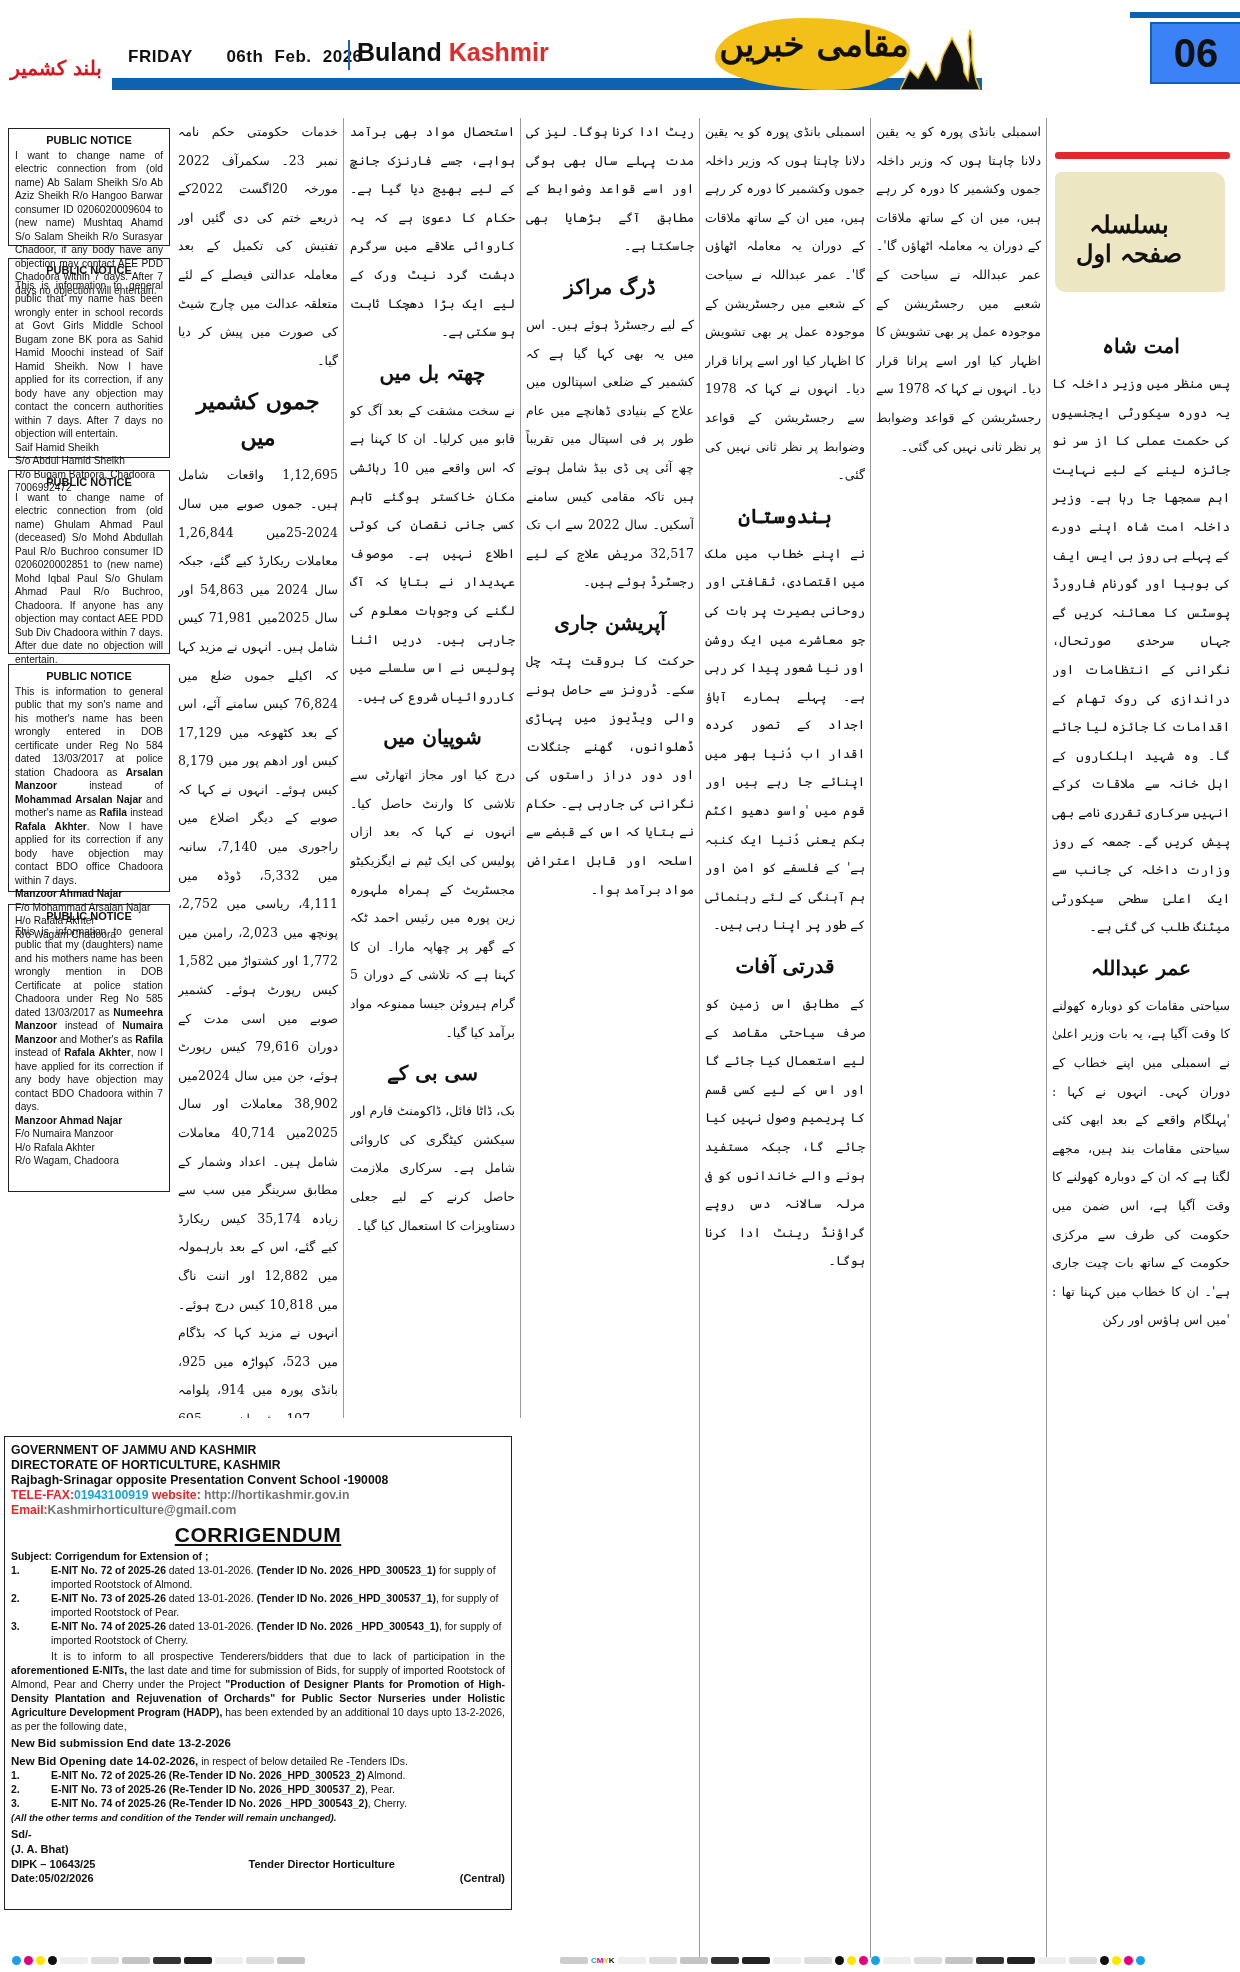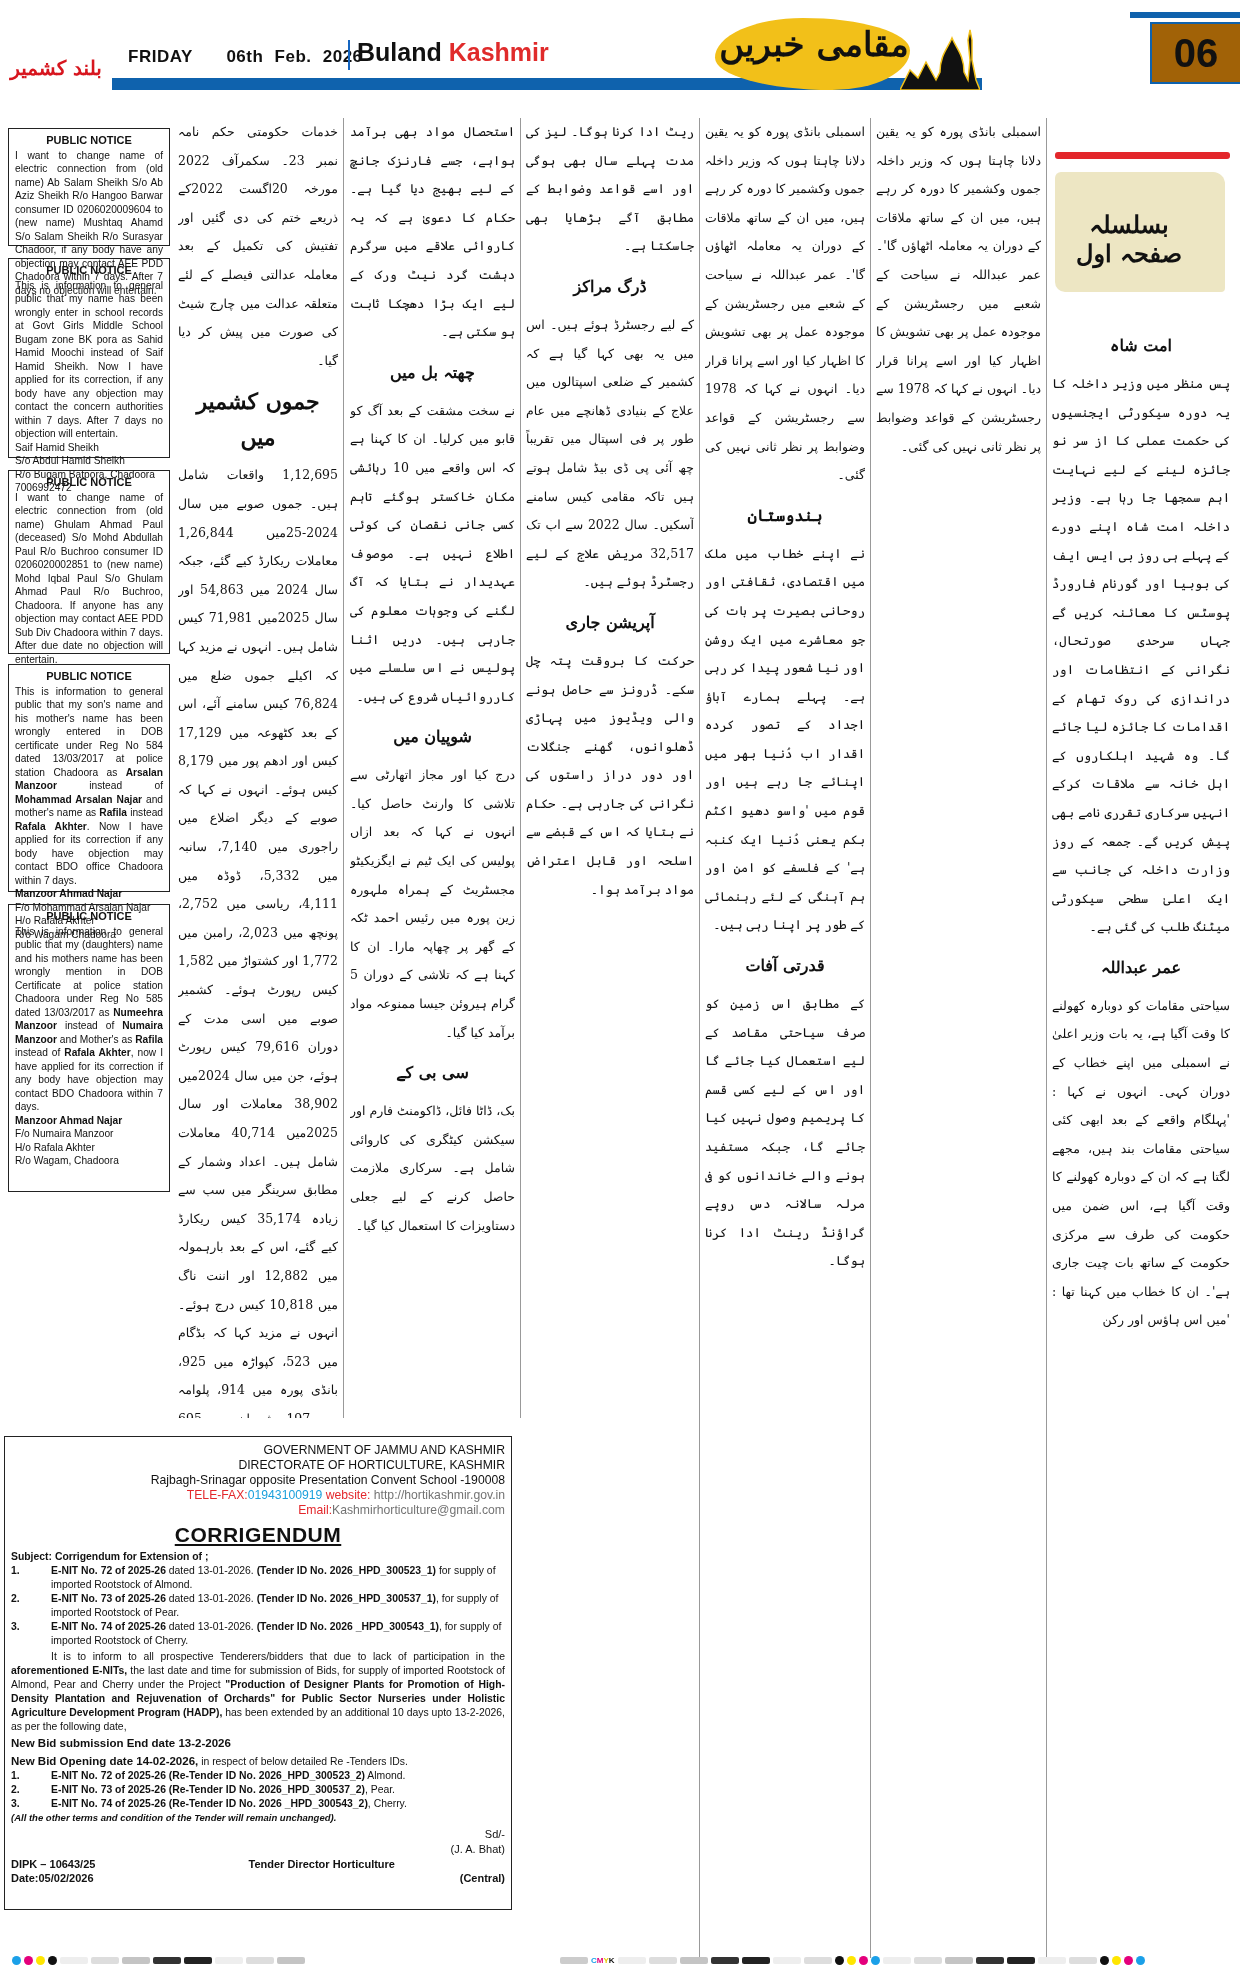--- a/index.html
+++ b/index.html
@@ -8,41 +8,41 @@
   .logo { position: absolute; left: 6px; top: 48px; width: 100px; height: 40px; color: #d7161f; font-family: "DejaVu Serif", serif; font-size: 20px; font-weight: bold; direction: rtl; text-align: center; line-height: 40px; }
   .date { position: absolute; left: 128px; top: 47px; font-family: "Liberation Sans", sans-serif; font-weight: bold; font-size: 17px; letter-spacing: 0.5px; word-spacing: 6px; }
   .brand-sep { position: absolute; left: 348px; top: 40px; width: 2px; height: 30px; background: #1565c0; }
   .brand { position: absolute; left: 357px; top: 38px; font-family: "Liberation Sans", sans-serif; font-weight: bold; font-size: 25px; }
   .brand .b2 { color: #e02b2b; }
   .blue-bar { position: absolute; left: 112px; top: 78px; width: 870px; height: 12px; background: #0f62ad; }
   .section-title-art { position: absolute; left: 705px; top: 10px; width: 250px; height: 80px; }
   .section-title-art .blob { position: absolute; left: 10px; top: 8px; width: 195px; height: 72px; background: #f2c019; border-radius: 45% 55% 40% 60% / 55% 45% 55% 45%; }
   .section-title-art .urdu { position: absolute; left: 14px; top: 14px; width: 190px; text-align: center; direction: rtl; font-family: "DejaVu Serif", serif; font-size: 34px; font-weight: bold; color: #111; }
   .skyline { position: absolute; left: 900px; top: 0; width: 80px; height: 90px; }
-  .page-no { position: absolute; left: 1150px; top: 22px; width: 90px; height: 62px; border: 2px solid #0f62ad; border-right: none; font-family: "Liberation Sans", sans-serif; font-weight: bold; font-size: 40px; line-height: 58px; text-align: center; background: #a16207; }
+  .page-no { position: absolute; left: 1150px; top: 22px; width: 90px; height: 62px; border: 2px solid #0f62ad; border-right: none; font-family: "Liberation Sans", sans-serif; font-weight: bold; font-size: 40px; line-height: 58px; text-align: center; background: #3b82f6; }
   .page-no-corner { position: absolute; left: 1130px; top: 12px; width: 110px; height: 6px; background: #0f62ad; }
 
   .notice { position: absolute; left: 8px; width: 162px; border: 1.5px solid #222; padding: 5px 6px 6px; font-family: "Liberation Sans", sans-serif; font-size: 10.2px; line-height: 13.5px; text-align: justify; }
   .notice h4 { text-align: center; font-size: 11px; margin-bottom: 1px; }
   .notice .sig { text-align: left; }
   .notice b { font-weight: bold; }
 
   .col { position: absolute; direction: rtl; text-align: justify; font-family: "DejaVu Serif", serif; font-size: 12.5px; line-height: 28.6px; color: #111; }
   .col p { margin-bottom: 0; }
-  .col h3 { text-align: center; font-size: 16px; font-weight: bold; line-height: 36px; margin: 8px 0 6px; }
+  .col h3 { text-align: center; font-size: 20px; font-weight: bold; line-height: 36px; margin: 8px 0 6px; }
   .col h3.big { font-size: 22px; }
   .rule-v { position: absolute; width: 1px; background: #999; }
 
   .bismillah-box { position: absolute; left: 1055px; top: 150px; width: 170px; height: 130px; }
   .bismillah-box .red { position: absolute; left: 0; top: 2px; width: 175px; height: 7px; background: #e3272b; border-radius: 3px; }
   .bismillah-box .paper { position: absolute; left: 0; top: 22px; width: 170px; height: 120px; background: #ede6c3; border-radius: 6px 12px 4px 10px; }
   .bismillah-box .txt { position: absolute; left: 0; top: 60px; width: 148px; text-align: center; direction: rtl; font-family: "DejaVu Serif", serif; font-size: 24px; font-weight: bold; }
 
   .corr { position: absolute; left: 4px; top: 1436px; width: 508px; height: 474px; border: 1.5px solid #222; padding: 6px 6px; font-family: "Liberation Sans", sans-serif; font-size: 10.4px; line-height: 14px; }
-  .corr .ctr { text-align: right; font-weight: normal; font-size: 12.2px; line-height: 15px; }
+  .corr .ctr { text-align: left; font-weight: bold; font-size: 12.2px; line-height: 15px; }
   .corr .red { color: #e3272b; margin-top: 8px; }
   .corr .cyan { color: #1ba0dc; }
   .corr .navy { color: #737373; }
   .corr .title { text-align: center; font-size: 21px; font-weight: bold; text-decoration: underline; margin: 10px 0 8px; letter-spacing: 0.5px; }
   .corr .li { display: flex; }
   .corr .li .n { width: 40px; font-weight: bold; flex-shrink: 0; }
   .corr p { text-align: justify; }
   .corr .sigrow { display: flex; justify-content: space-between; font-weight: bold; font-size: 11px; }
 
   .cmyk { position: absolute; top: 1955px; height: 10px; display: flex; gap: 3px; align-items: center; }

